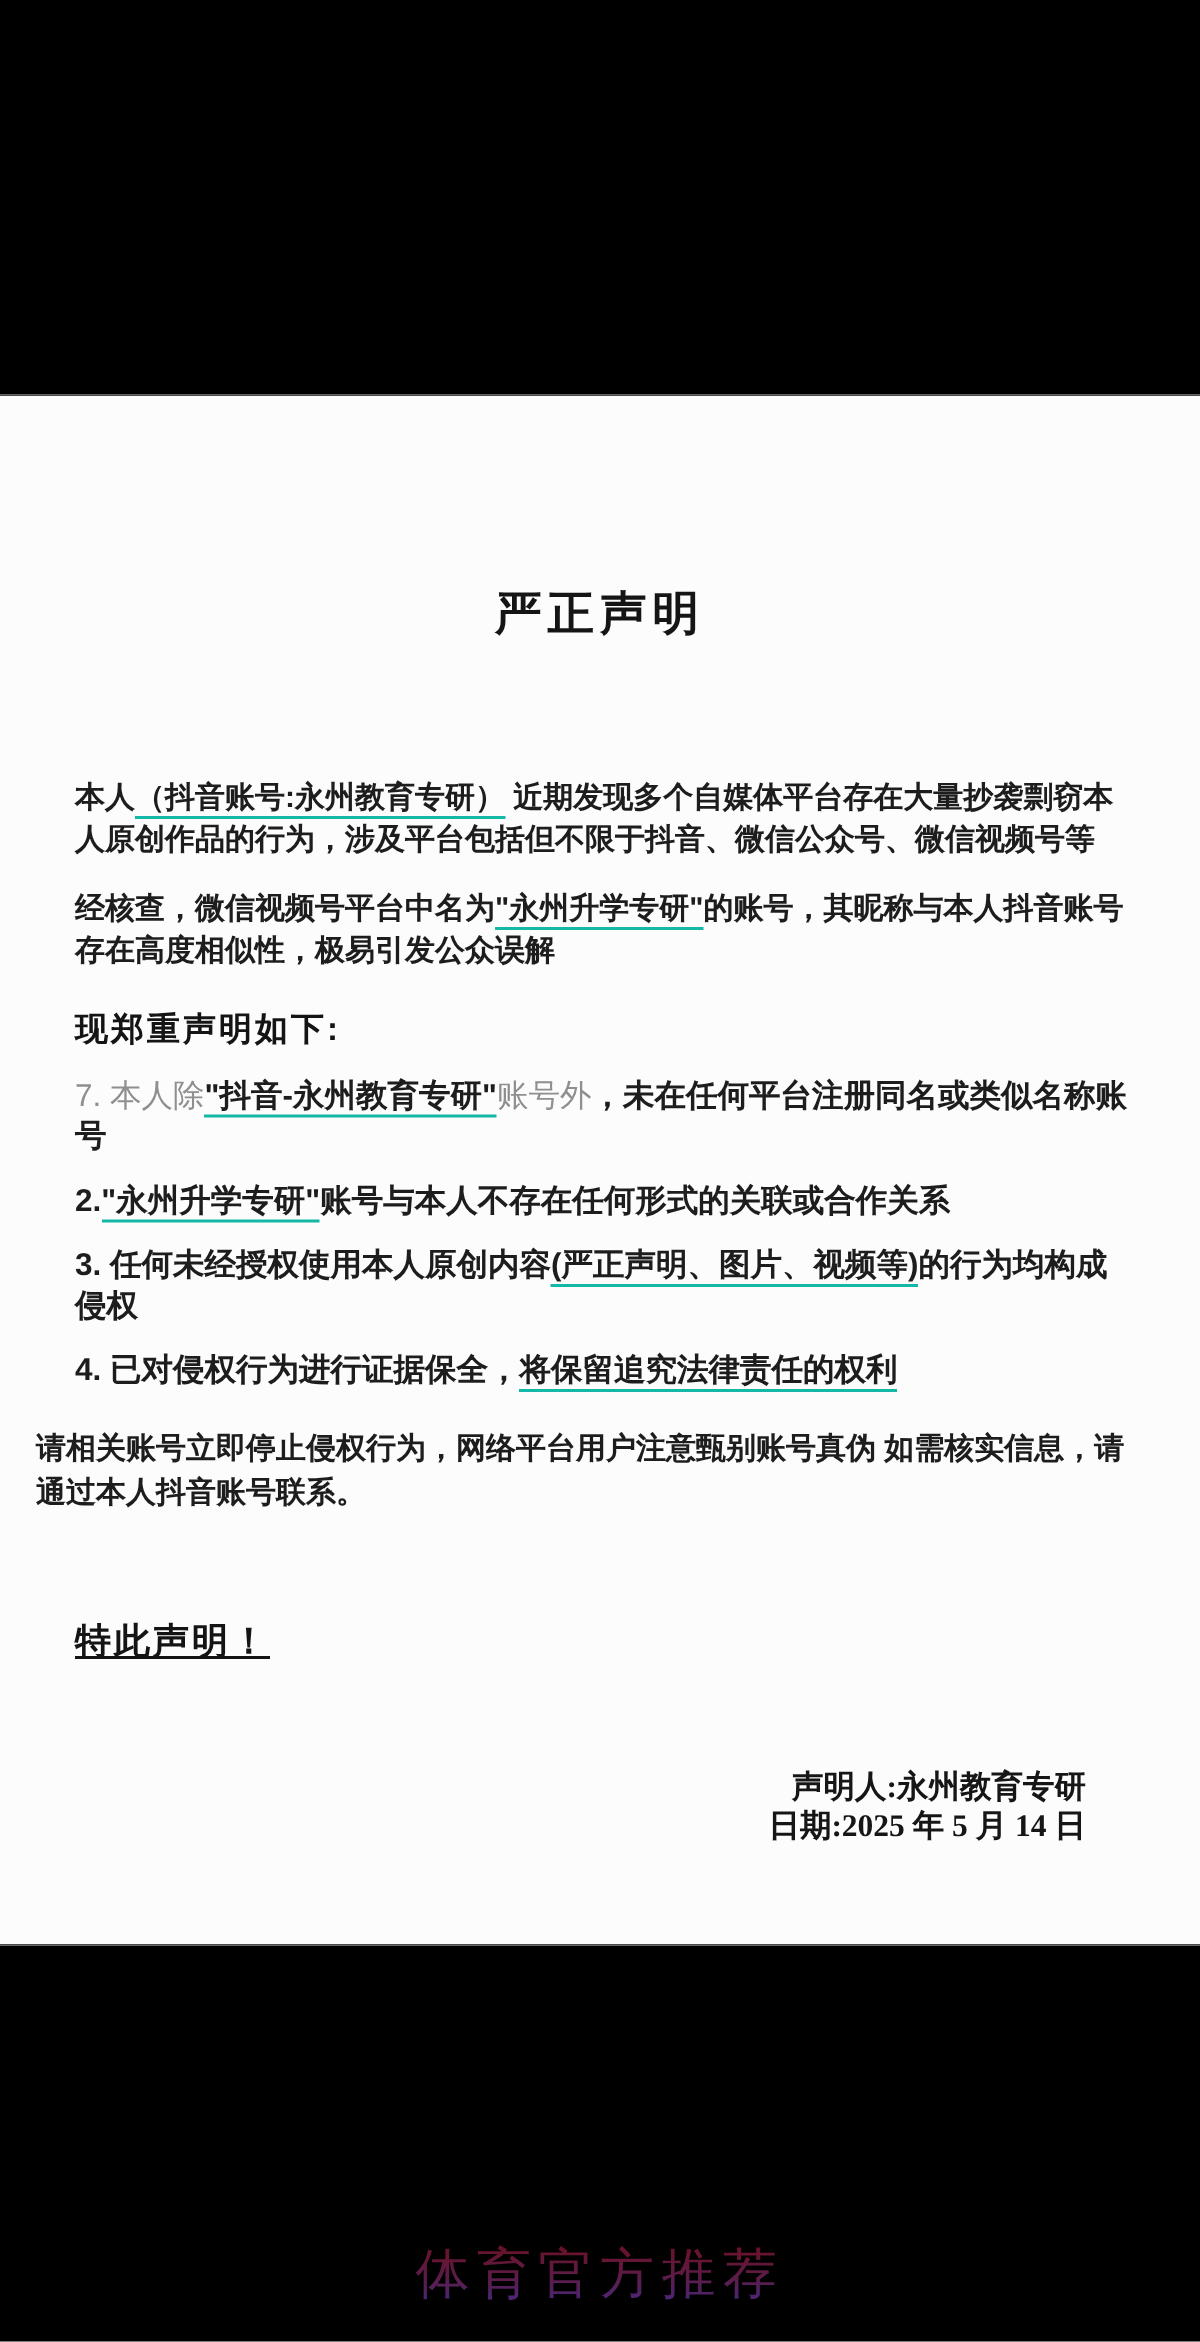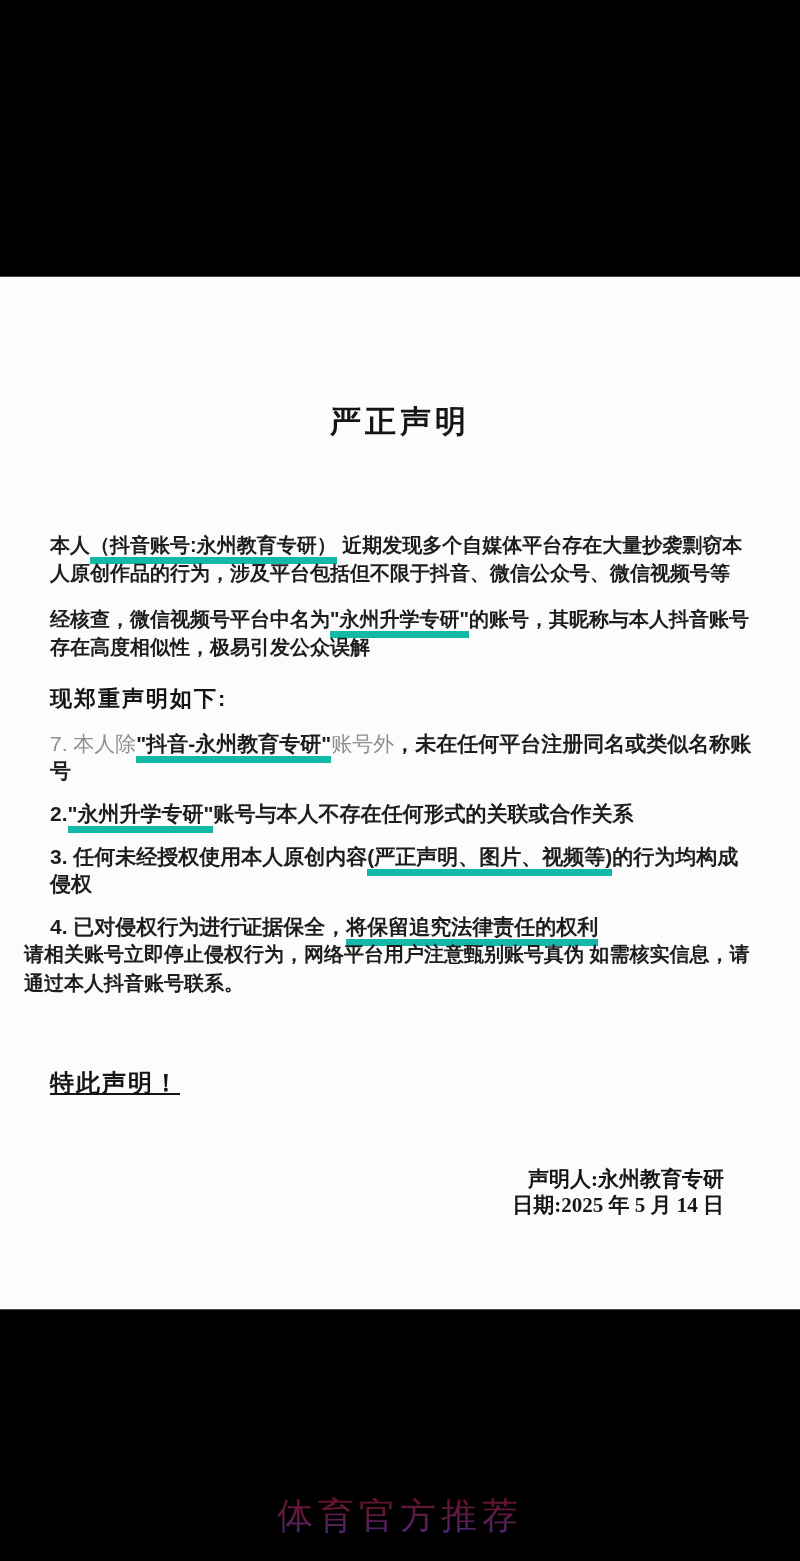--- a/index.html
+++ b/index.html
@@ -9,21 +9,21 @@
   body {
     width: 800px;
     height: 1561px;
     background: #000000;
     position: relative;
     overflow: hidden;
     font-family: "Liberation Sans", sans-serif;
   }
   .sheet {
     position: absolute;
-    top: 276px;
+    top: 263px;
     left: 0;
     width: 800px;
     height: 1034px;
     background: #fcfcfc;
     border-top: 1px solid #4a4a4a;
     border-bottom: 1px solid #4a4a4a;
     box-sizing: border-box;
   }
   .doc-title {
     margin: 0;
@@ -50,21 +50,21 @@
     font-size: 22px;
     line-height: 30px;
     letter-spacing: 2px;
     color: #141414;
   }
   .item {
     margin-top: 16px;
     font-size: 21px;
     line-height: 27px;
   }
-  .p3 { line-height: 29px; padding-left: 24px; }
+  .p3 { margin-top: 25px; line-height: 29px; padding-left: 24px; }
   .closing {
     margin-top: 70px;
     font-size: 24px;
     line-height: 30px;
     letter-spacing: 2px;
     color: #141414;
     text-decoration: underline;
   }
   .signer, .dateline {
     margin: 0;
@@ -72,21 +72,21 @@
     padding-right: 76px;
     font-family: "Liberation Serif", serif;
     font-size: 21px;
     line-height: 26px;
     font-weight: 700;
     color: #161616;
   }
   .signer { margin-top: 68px; }
   .dateline { }
   .u {
-    border-bottom: 7px solid #14b8a6;
+    border-bottom: 2px solid #14b8a6;
     padding-bottom: 1px;
   }
   .gray {
     color: #8f8f8f;
     font-weight: 400;
   }
   .watermark {
     position: absolute;
     top: 1487px;
     left: 0;

